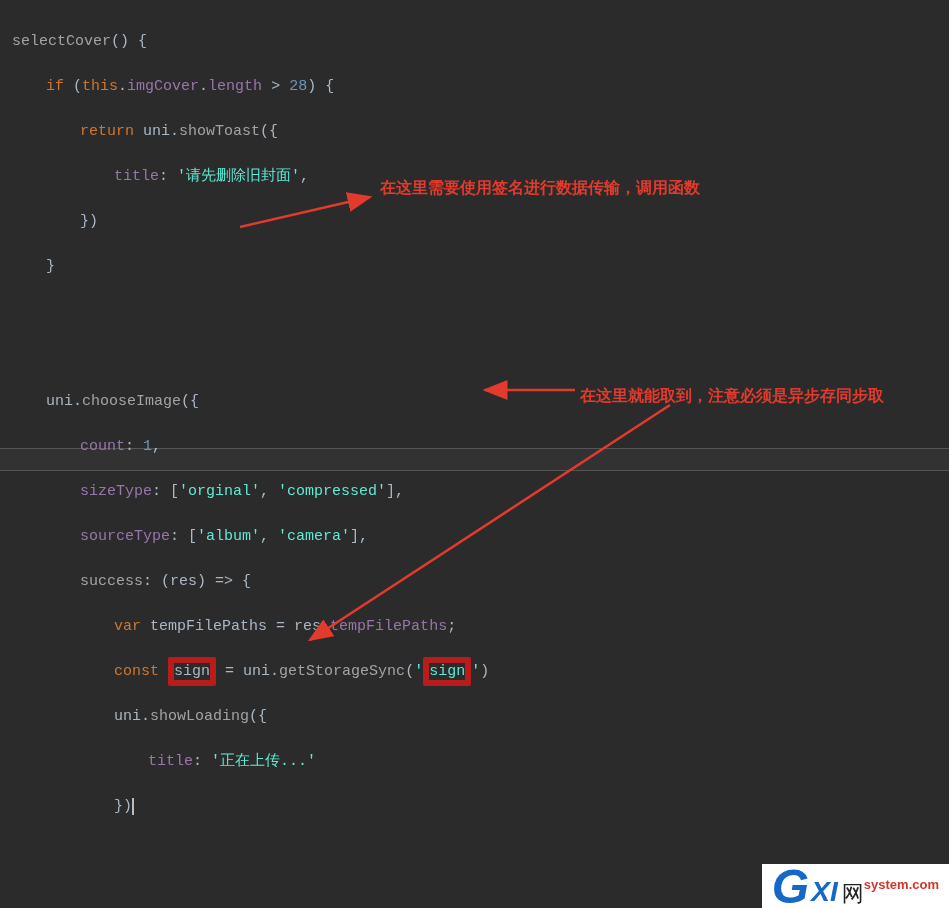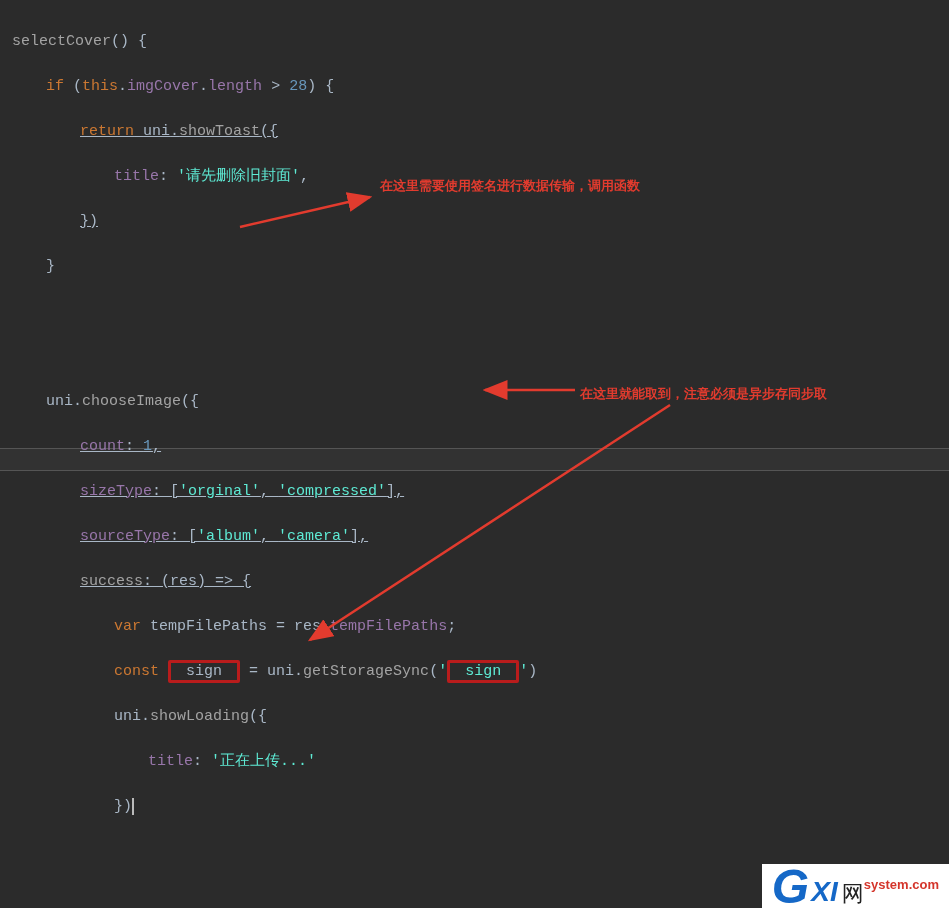--- a/index.html
+++ b/index.html
@@ -14,49 +14,49 @@
   overflow: hidden;
   position: relative;
 }
 .editor {
   padding: 8px 12px;
   position: relative;
   white-space: pre;
 }
 .line { display: block; min-height: 22.5px; }
 .indent1 { padding-left: 34px; }
-.indent2 { padding-left: 68px; text-decoration: underline; }
+.indent2 { padding-left: 68px; }
 .indent3 { padding-left: 102px; }
 .indent4 { padding-left: 136px; }
 
 .k  { color: #cc7832; text-align: center; }         
 .fn { color: #a3a3a3; }         
 .prop { color: #9876aa; text-align: right; }       
 .str { color: #5eead4; }        
 .num { color: #6897bb; }        
 .op  { color: #a9b7c6; }
-.hl  { border: 3px solid #b91c1c; padding: 0 15px; border-radius: 2px; }
+.hl  { border: 6px solid #b91c1c; padding: 0 0; border-radius: 2px; }
 .cur { border-left: 2px solid #bbb; }
 
 .highlight-line {
   background: #323232;
   position: absolute;
   left: 0;
   right: 0;
   height: 23px;
   top: 448px;
   z-index: 0;
   border-top: 1px solid #555;
   border-bottom: 1px solid #555;
 }
 .annotation {
   position: absolute;
   color: #e23b2e;
   font-family: "Microsoft YaHei", sans-serif;
-  font-size: 13px;
+  font-size: 16px;
   font-weight: bold;
   z-index: 5;
 }
 svg.arrow { position: absolute; z-index: 5; overflow: visible; pointer-events: none; }
 .logo {
   position: absolute;
   right: 0;
   bottom: 0;
   background: #fff;
   padding: 4px 10px 2px 10px;

